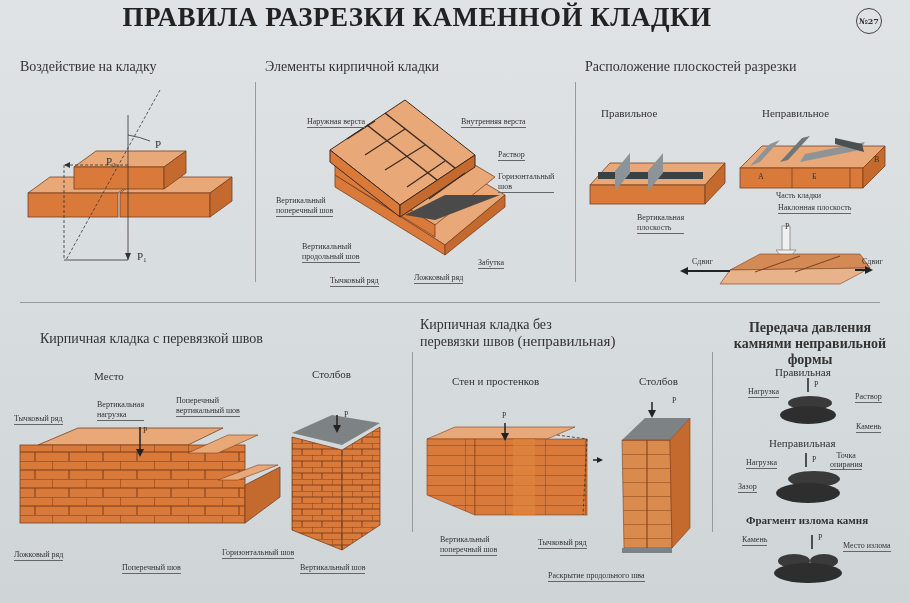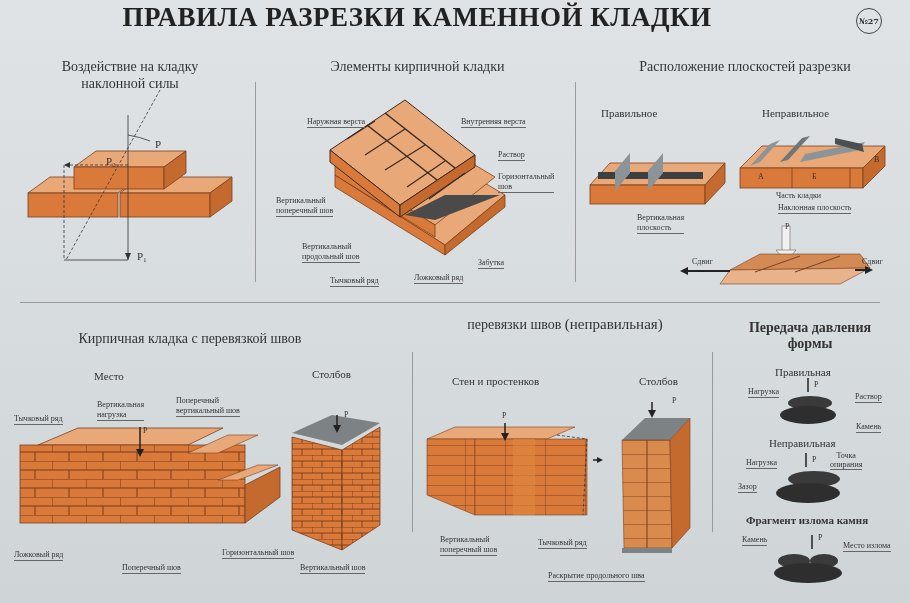--- a/index.html
+++ b/index.html
@@ -5,21 +5,21 @@
   html,body{margin:0;padding:0;}
   body{width:910px;height:603px;overflow:hidden;background:#d9dde0;position:relative;
        font-family:"DejaVu Serif","Liberation Serif",serif;color:#2b2b2b;}
   .poster{position:absolute;left:0;top:0;width:910px;height:603px;
           background:linear-gradient(180deg,#dfe3e6 0%,#d6dbde 60%,#cfd4d7 100%);}
   .abs{position:absolute;}
   .title{left:0;top:2px;width:834px;text-align:center;font-family:"Liberation Serif","DejaVu Serif",serif;
          font-weight:bold;font-size:27px;letter-spacing:0.5px;color:#222;}
   .badge{left:856px;top:8px;width:24px;height:24px;border:1px solid #444;border-radius:50%;
          font-size:8px;line-height:24px;text-align:center;font-weight:bold;color:#333;}
-  .h{font-family:"Liberation Serif","DejaVu Serif",serif;font-size:14px;color:#333;text-align:center;line-height:17px;}
+  .h{font-family:"Liberation Serif","DejaVu Serif",serif;font-size:14px;color:#333;text-align:left;line-height:17px;}
   .hb{font-family:"Liberation Serif","DejaVu Serif",serif;font-size:14px;font-weight:bold;color:#333;text-align:center;line-height:16px;}
   .sub{font-family:"Liberation Serif","DejaVu Serif",serif;font-size:11px;color:#333;}
   .lbl{font-family:"Liberation Serif","DejaVu Serif",serif;font-size:8px;color:#333;line-height:10px;
        border-bottom:1px solid #666;white-space:nowrap;}
   .small{font-size:8px;}
   .vline{width:1px;background:#9a9a9a;}
   .hline{height:1px;background:#9a9a9a;}
   svg{position:absolute;overflow:visible;}
 </style>
 </head>
@@ -32,21 +32,20 @@
 
   <div class="abs vline" style="left:255px;top:82px;height:200px;"></div>
   <div class="abs vline" style="left:575px;top:82px;height:200px;"></div>
   <div class="abs hline" style="left:20px;top:302px;width:860px;"></div>
   <div class="abs vline" style="left:412px;top:352px;height:180px;"></div>
   <div class="abs vline" style="left:712px;top:352px;height:180px;"></div>
 
   <section>
     <div class="abs h" style="left:20px;top:58px;width:220px;">
       <div>Воздействие на кладку</div>
-      <div>наклонной силы</div>
     </div>
     <svg width="260" height="160" style="left:0;top:125px;">
 
       <polygon points="28,68 50,52 140,52 118,68" fill="#e8a878" stroke="#7a4020" stroke-width="0.8"></polygon>
       <rect x="28" y="68" width="90" height="24" fill="#d97a3a" stroke="#7a4020" stroke-width="0.8"></rect>
 
       <polygon points="120,68 142,52 232,52 210,68" fill="#e8a878" stroke="#7a4020" stroke-width="0.8"></polygon>
       <rect x="120" y="68" width="90" height="24" fill="#d97a3a" stroke="#7a4020" stroke-width="0.8"></rect>
       <polygon points="210,68 232,52 232,76 210,92" fill="#c46a2e" stroke="#7a4020" stroke-width="0.8"></polygon>
 
@@ -214,20 +213,21 @@
     <div class="abs sub small" style="left:143px;top:426px;">P</div>
     <div class="abs sub small" style="left:344px;top:410px;">P</div>
     <div class="abs lbl" style="left:14px;top:550px;">Ложковый ряд</div>
     <div class="abs lbl" style="left:122px;top:563px;">Поперечный шов</div>
     <div class="abs lbl" style="left:222px;top:548px;">Горизонтальный шов</div>
     <div class="abs lbl" style="left:300px;top:563px;">Вертикальный шов</div>
   </section>
 
   <section>
     <div class="abs h" style="left:420px;top:316px;width:290px;">
+      <div>Кирпичная кладка без</div>
       <div><span>перевязки швов</span> <span style="font-size:15px;">(неправильная)</span></div>
     </div>
     <div class="abs sub" style="left:452px;top:375px;">Стен и простенков</div>
     <div class="abs sub" style="left:639px;top:375px;">Столбов</div>
     <svg width="180" height="100" style="left:425px;top:425px;">
       <defs>
         <pattern id="uw" width="40" height="10" patternUnits="userSpaceOnUse">
           <rect width="40" height="10" fill="#d97a3a"></rect>
           <line x1="0" y1="0" x2="40" y2="0" stroke="#7a3a18" stroke-width="0.9"></line>
           <line x1="0" y1="0" x2="0" y2="10" stroke="#7a3a18" stroke-width="0.9"></line>
@@ -264,20 +264,21 @@
       <div>Вертикальный</div>
       <div style="border-bottom:1px solid #666;">поперечный шов</div>
     </div>
     <div class="abs lbl" style="left:538px;top:538px;">Тычковый ряд</div>
     <div class="abs lbl" style="left:548px;top:571px;">Раскрытие продольного шва</div>
   </section>
 
   <section>
     <div class="abs hb" style="left:720px;top:320px;width:180px;">
       <div>Передача давления</div>
+      <div>камнями неправильной</div>
       <div>формы</div>
     </div>
     <div class="abs sub" style="left:775px;top:366px;">Правильная</div>
     <svg width="70" height="45" style="left:778px;top:395px;">
       <ellipse cx="32" cy="8" rx="22" ry="7" fill="#3a3a3a"></ellipse>
       <ellipse cx="30" cy="20" rx="28" ry="9" fill="#2e2e2e"></ellipse>
       <line x1="30" y1="-17" x2="30" y2="-3" stroke="#222" stroke-width="1.5"></line>
     </svg>
     <div class="abs lbl" style="left:748px;top:387px;">Нагрузка</div>
     <div class="abs sub small" style="left:814px;top:380px;">P</div>

